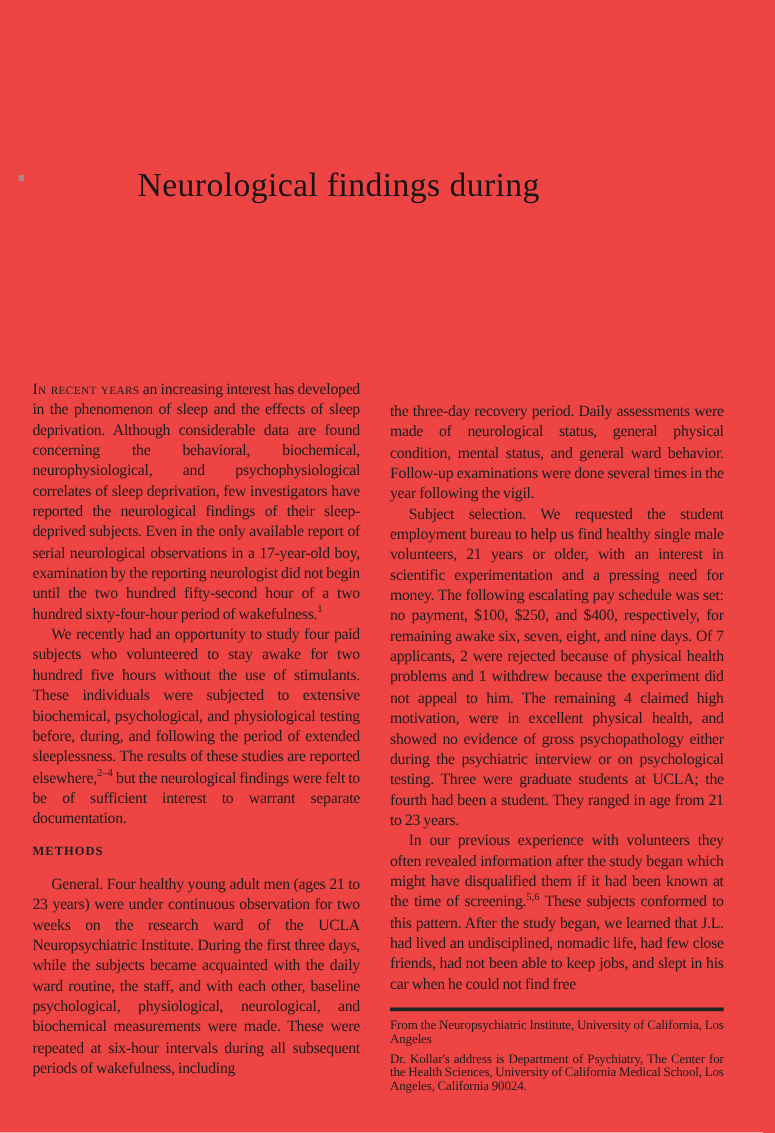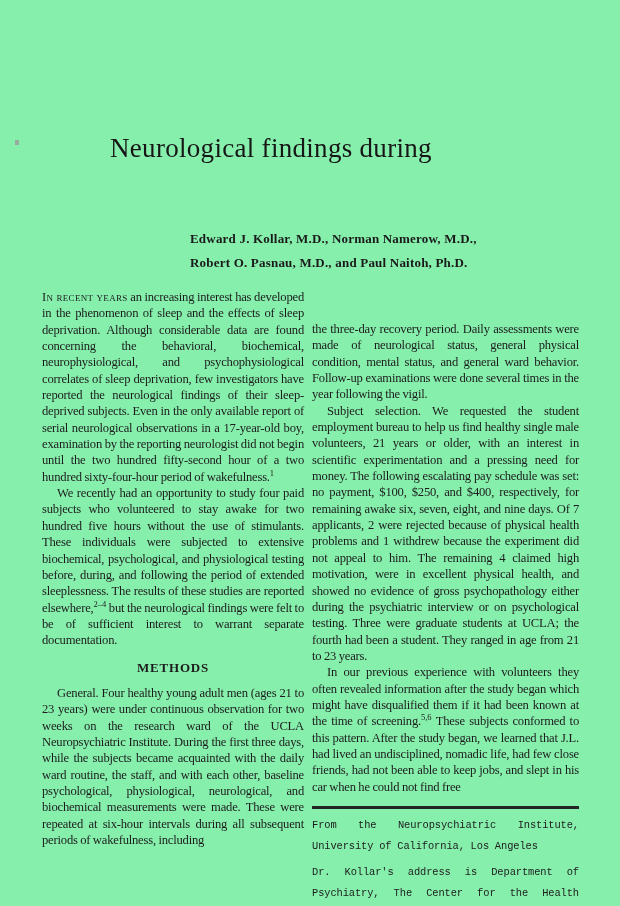--- a/index.html
+++ b/index.html
@@ -1,19 +1,19 @@
 <!DOCTYPE html>
 <html lang="en"><head>
 <meta charset="utf-8">
 <style>
   html,body{margin:0;padding:0;background:#ffffff;}
   .page{
     position:relative;
     width:620px;height:906px;
-    background:#86efac;
+    background:#ef4444;
     font-family:"Liberation Serif", serif;
     color:#1d1d1d;
     overflow:hidden;
   }
   .scan-artifact{
     position:absolute;left:15px;top:140px;width:4px;height:5px;
     background:#9a9a9a;opacity:.8;
   }
   .title{
     position:absolute;left:110px;top:126px;margin:0;
@@ -25,63 +25,59 @@
     position:absolute;left:190px;top:227px;
     font-size:13px;font-weight:700;line-height:24px;
     letter-spacing:0.2px;color:#1a1a1a;white-space:nowrap;
   }
   .col{
     position:absolute;top:289px;
     font-size:12.6px;line-height:16.35px;
     letter-spacing:-0.2px;word-spacing:-0.4px;
     text-align:justify;color:#1c1c1c;
   }
-  .col-left{left:42px;width:262px;}
+  .col-left{left:26px;width:262px;margin-top:14px;}
   .col-right{left:312px;width:267px;margin-top:32px;}
   .col p{margin:0;}
   .col p.indent{text-indent:15px;}
   .sc{font-variant:small-caps;letter-spacing:0.3px;}
   .lead-italic{}
   sup{font-size:8.5px;line-height:0;letter-spacing:0;}
   .methods-heading{
     margin:11px 0 9px 0 !important;
-    font-size:13px;font-weight:700;letter-spacing:0.8px;
-    text-align:center;
+    font-size:10px;font-weight:700;letter-spacing:0.8px;
+    text-align:left;
   }
   .footer{
     margin-top:9px;
     font-size:13.5px;letter-spacing:0;word-spacing:0;
     text-align:left;white-space:nowrap;
   }
   .footer .journal{font-style:italic;margin-left:28px;}
   .footnote{margin-top:11px;}
   .footnote-rule{
     border:0;border-top:3px solid #242424;margin:0 0 6px 0;height:0;
   }
   .fn{
-    margin:0;font-size:10.4px;line-height:21px;
-    letter-spacing:-0.1px;word-spacing:-0.3px;text-align:justify;font-family:Liberation Mono, monospace;
+    margin:0;font-size:10.4px;line-height:11px;
+    letter-spacing:-0.1px;word-spacing:-0.3px;text-align:justify;
   }
   .fn + .fn{margin-top:5px;}
 </style>
 </head>
 <body>
 
 <div class="page">
 
   <div class="scan-artifact"></div>
 
   <h1 class="title">
     <span>Neurological findings during</span>
   </h1>
 
-  <div class="authors">
-    <div>Edward J. Kollar, M.D., Norman Namerow, M.D.,</div>
-    <div>Robert O. Pasnau, M.D., and Paul Naitoh, Ph.D.</div>
-  </div>
 
   <div class="col col-left">
     <p><span class="sc">In recent years</span><span> an increasing interest has developed in the phenomenon of sleep and the effects of sleep deprivation. Although considerable data are found concerning the behavioral, biochemical, neurophysiological, and psychophysiological correlates of sleep deprivation, few investigators have reported the neurological findings of their sleep-deprived subjects. Even in the only available report of serial neurological observations in a 17-year-old boy, examination by the reporting neurologist did not begin until the two hundred fifty-second hour of a two hundred sixty-four-hour period of wakefulness.</span><sup>1</sup></p>
 
     <p class="indent"><span>We recently had an opportunity to study four paid subjects who volunteered to stay awake for two hundred five hours without the use of stimulants. These individuals were subjected to extensive biochemical, psychological, and physiological testing before, during, and following the period of extended sleeplessness. The results of these studies are reported elsewhere,</span><sup>2–4</sup><span> but the neurological findings were felt to be of sufficient interest to warrant separate documentation.</span></p>
 
     <p class="methods-heading">METHODS</p>
 
     <p class="indent"><span class="lead-italic">General.</span><span> Four healthy young adult men (ages 21 to 23 years) were under continuous observation for two weeks on the research ward of the UCLA Neuropsychiatric Institute. During the first three days, while the subjects became acquainted with the daily ward routine, the staff, and with each other, baseline psychological, physiological, neurological, and biochemical measurements were made. These were repeated at six-hour intervals during all subsequent periods of wakefulness, including</span></p>
 

